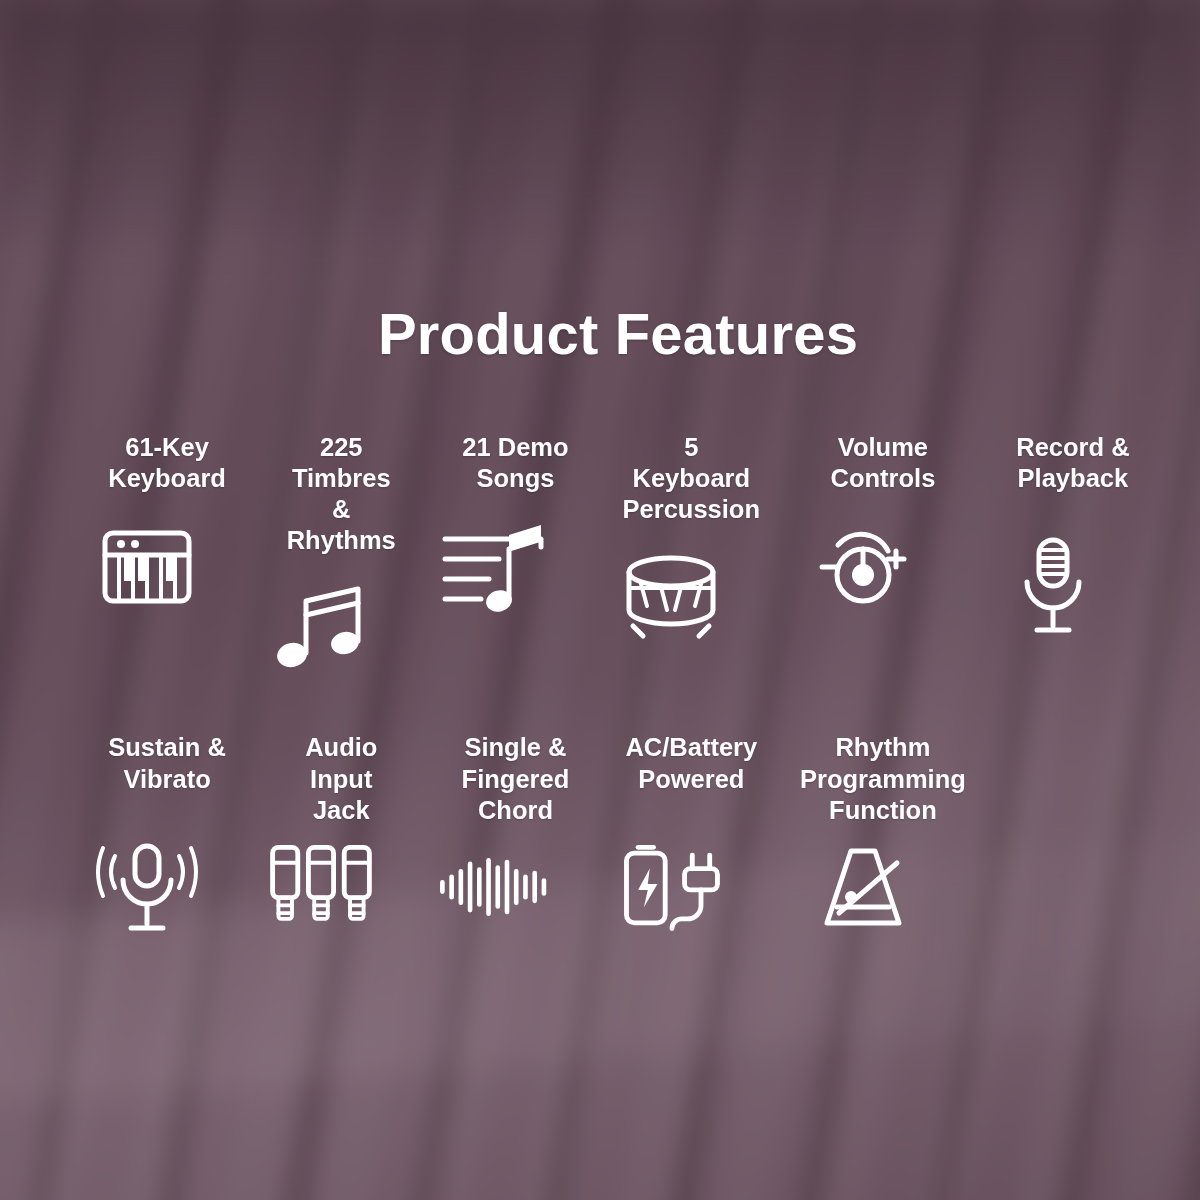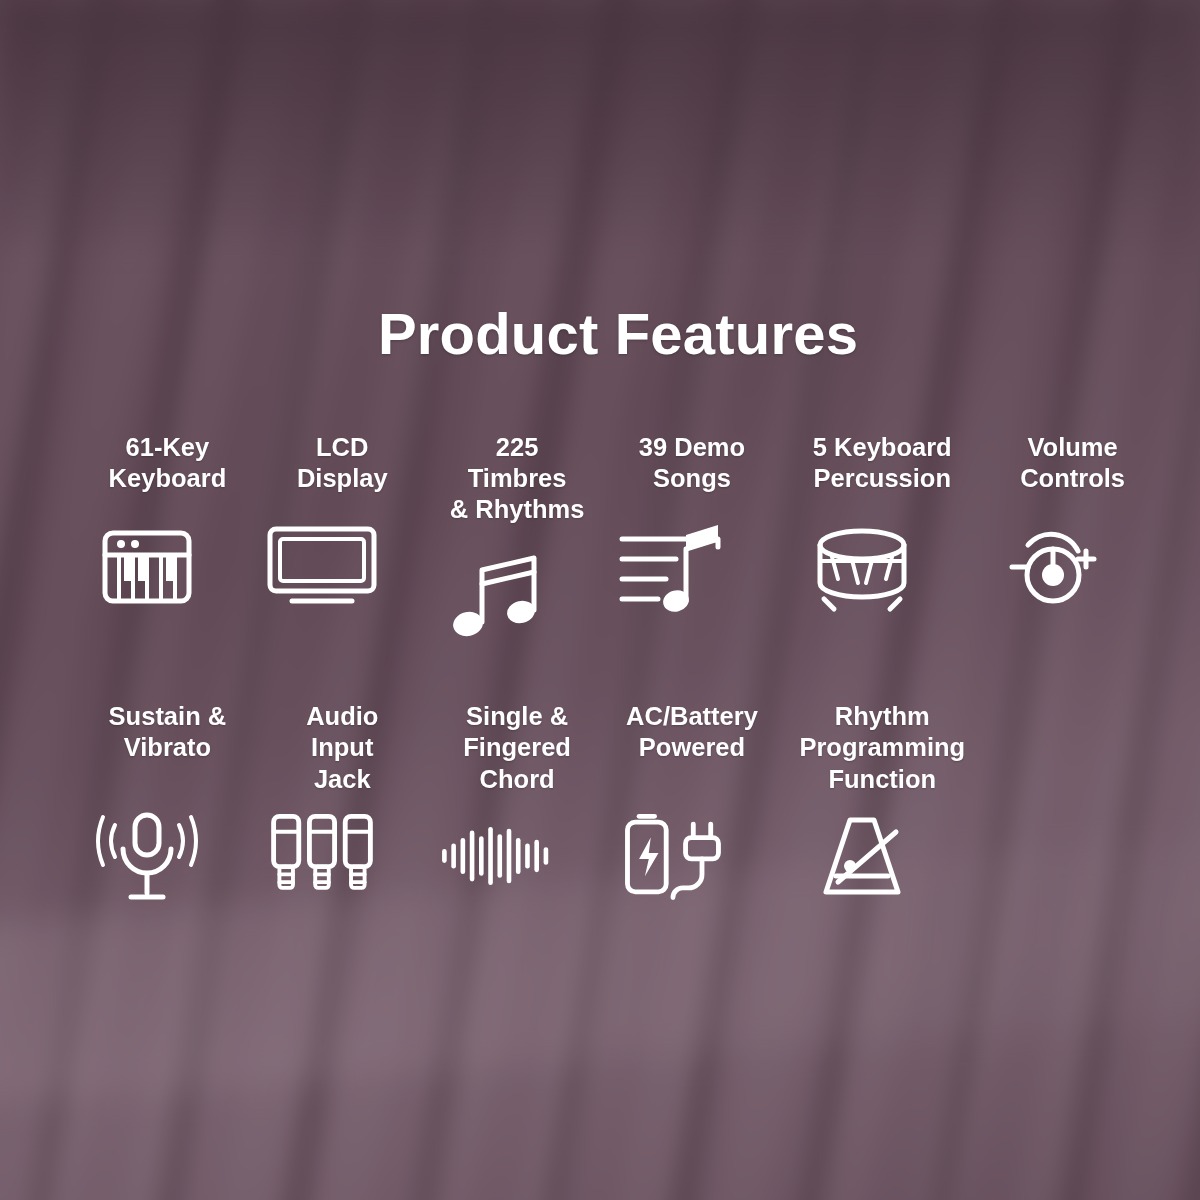--- a/index.html
+++ b/index.html
@@ -136,47 +136,36 @@
             <line class="st thin" x1="50" y1="34" x2="50" y2="80"></line>
             <line class="st thin" x1="64" y1="34" x2="64" y2="80"></line>
             <line class="st thin" x1="78" y1="34" x2="78" y2="80"></line>
             <rect class="stf" x="27" y="34" width="7" height="26"></rect>
             <rect class="stf" x="41" y="34" width="7" height="26"></rect>
             <rect class="stf" x="69" y="34" width="7" height="26"></rect>
           </svg>
         </div>
       </div>
 
-      <div class="cell">
-        <div class="cell-label">LCD
-Display</div>
-        <div class="cell-icon">
-          <svg viewBox="0 0 120 92" width="120" height="92">
-            <rect class="st" x="8" y="8" width="104" height="62" rx="6"></rect>
-            <rect class="st thin" x="18" y="18" width="84" height="42" rx="3"></rect>
-            <line class="st" x1="30" y1="80" x2="90" y2="80"></line>
-          </svg>
-        </div>
-      </div>
 
       <div class="cell">
         <div class="cell-label">225 Timbres
 &amp; Rhythms</div>
         <div class="cell-icon">
           <svg viewBox="0 0 110 100" width="110" height="100">
             <path class="st" d="M40 78 V26 L92 14 V66"></path>
             <line class="st" x1="40" y1="40" x2="92" y2="28"></line>
             <ellipse class="stf" cx="26" cy="80" rx="15" ry="12" transform="rotate(-12 26 80)"></ellipse>
             <ellipse class="stf" cx="79" cy="68" rx="14" ry="11" transform="rotate(-12 79 68)"></ellipse>
           </svg>
         </div>
       </div>
 
       <div class="cell">
-        <div class="cell-label">39 Demo
+        <div class="cell-label">21 Demo
 Songs</div>
         <div class="cell-icon">
           <svg viewBox="0 0 116 96" width="116" height="96">
             <line class="st" x1="8" y1="20" x2="76" y2="20"></line>
             <line class="st" x1="8" y1="40" x2="62" y2="40"></line>
             <line class="st" x1="8" y1="60" x2="52" y2="60"></line>
             <line class="st" x1="8" y1="80" x2="44" y2="80"></line>
             <path class="st" d="M72 82 V30 L104 20 V28"></path>
             <ellipse class="stf" cx="62" cy="82" rx="13" ry="10.5" transform="rotate(-14 62 82)"></ellipse>
             <path class="stf" d="M72 16 l32 -10 v16 l-32 10 z"></path>
@@ -211,20 +200,36 @@
             <circle class="stf" cx="55" cy="58" r="11"></circle>
             <line class="st" x1="55" y1="47" x2="55" y2="32"></line>
             <path class="st" d="M30 28 a30 30 0 0 1 50 6"></path>
             <line class="st" x1="14" y1="50" x2="30" y2="50"></line>
             <line class="st" x1="80" y1="42" x2="96" y2="42"></line>
             <line class="st" x1="88" y1="34" x2="88" y2="50"></line>
           </svg>
         </div>
       </div>
 
+      <div class="cell row2">
+        <div class="cell-label">Record &amp;
+Playback</div>
+        <div class="cell-icon">
+          <svg viewBox="0 0 92 110" width="92" height="110">
+            <rect class="st" x="32" y="8" width="28" height="46" rx="14"></rect>
+            <line class="st thin" x1="34" y1="18" x2="58" y2="18"></line>
+            <line class="st thin" x1="34" y1="26" x2="58" y2="26"></line>
+            <line class="st thin" x1="34" y1="34" x2="58" y2="34"></line>
+            <line class="st thin" x1="34" y1="42" x2="58" y2="42"></line>
+            <path class="st" d="M20 50 a26 26 0 0 0 52 0"></path>
+            <line class="st" x1="46" y1="76" x2="46" y2="94"></line>
+            <line class="st" x1="30" y1="98" x2="62" y2="98"></line>
+          </svg>
+        </div>
+      </div>
 
       <div class="cell row2">
         <div class="cell-label">Sustain &amp;
 Vibrato</div>
         <div class="cell-icon">
           <svg viewBox="0 0 120 110" width="120" height="110">
             <rect class="st" x="48" y="14" width="24" height="40" rx="12"></rect>
             <path class="st" d="M36 48 a24 24 0 0 0 48 0"></path>
             <line class="st" x1="60" y1="74" x2="60" y2="92"></line>
             <line class="st" x1="44" y1="96" x2="76" y2="96"></line>

